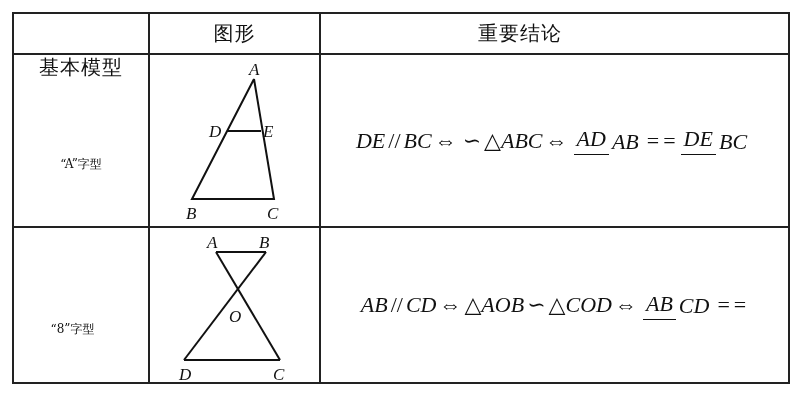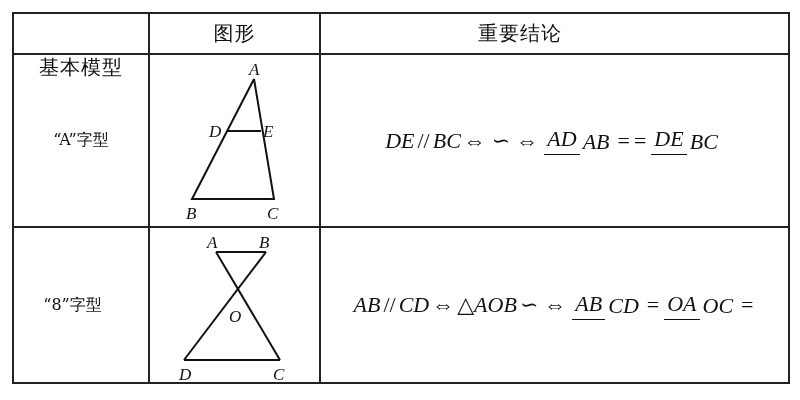--- a/index.html
+++ b/index.html
@@ -2,21 +2,21 @@
 <html><head>
 <meta charset="utf-8">
 <style>
   html,body{margin:0;padding:0;background:#fff;}
   body{width:800px;height:400px;position:relative;overflow:hidden;font-family:"Liberation Serif","DejaVu Serif",serif;color:#111;}
   .tbl{position:absolute;left:12px;top:12px;width:778px;height:372px;}
   .hline{position:absolute;left:0;width:778px;height:2px;background:#222;}
   .vline{position:absolute;top:0;height:372px;width:2px;background:#222;}
   .cell{position:absolute;display:flex;align-items:center;justify-content:center;}
   .hdr{font-family:"DejaVu Serif","Liberation Serif",serif;font-size:20px;letter-spacing:1px;}
-  .model{font-size:16px;font-family:"DejaVu Serif","Liberation Serif",serif;}
+  .model{font-size:12px;font-family:"DejaVu Serif","Liberation Serif",serif;margin-top:24px;}
   .formula{font-style:italic;font-size:22px;display:flex;align-items:center;white-space:nowrap;justify-content:flex-end;}
   .formula .sym{font-style:normal;margin:0 3px;}
   .frac{display:inline-flex;flex-direction:row;align-items:center;margin:0 3px;}
   .frac .num{padding:0 3px 2px 3px;border-bottom:1.5px solid #111;line-height:26px;}
   .frac .den{padding:2px 3px 0 3px;line-height:26px;}
   .eq{font-style:normal;margin:0 2px;}
   svg text{font-family:"Liberation Serif","DejaVu Serif",serif;font-style:italic;font-size:17px;fill:#111;}
 </style>
 </head>
 <body>
@@ -50,20 +50,21 @@
       <text x="117" y="164">C</text>
     </svg>
   </div>
   <div class="cell" style="left:309px;top:43px;width:467px;height:171px;">
     <div class="formula">
       <span>DE</span>
       <span class="sym">//</span>
       <span>BC</span>
       <span class="sym">⇔</span>
       <span class="sym">∽</span>
+      <span>△ABC</span>
       <span class="sym">⇔</span>
       <span class="frac">
         <span class="num">AD</span>
         <span class="den">AB</span>
       </span>
       <span class="eq">=</span>
       <span class="eq">=</span>
       <span class="frac">
         <span class="num">DE</span>
         <span class="den">BC</span>
@@ -88,26 +89,23 @@
     </svg>
   </div>
   <div class="cell" style="left:309px;top:216px;width:467px;height:154px;">
     <div class="formula">
       <span>AB</span>
       <span class="sym">//</span>
       <span>CD</span>
       <span class="sym">⇔</span>
       <span>△AOB</span>
       <span class="sym">∽</span>
+      <span>△COD</span>
       <span class="sym">⇔</span>
       <span class="frac">
         <span class="num">AB</span>
         <span class="den">CD</span>
       </span>
       <span class="eq">=</span>
-      <span class="frac">
-        <span class="num">OA</span>
-        <span class="den">OC</span>
-      </span>
       <span class="eq">=</span>
     </div>
   </div>
 </div>
 
 </body></html>

